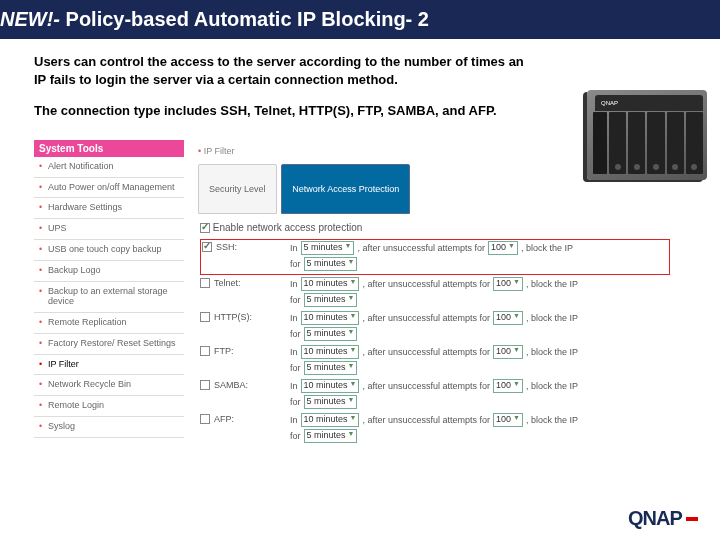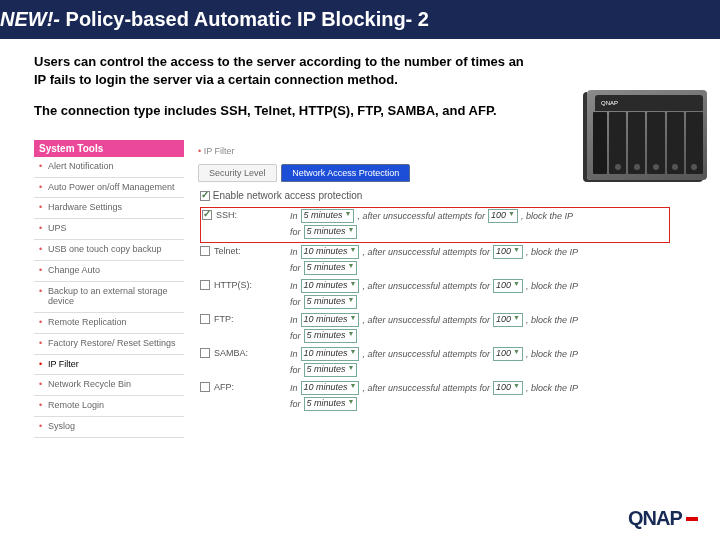--- a/index.html
+++ b/index.html
@@ -26,28 +26,28 @@
 .sidebar-header { background: #ec4899; color: #fff; padding: 3px 5px; font-size: 10px; font-weight: bold; }
 .sidebar-item { padding: 5px 5px 5px 14px; border-bottom: 1px solid #ddd; color: #666; font-size: 9px; position: relative; line-height: 1.1; }
 .sidebar-item::before { content: '•'; position: absolute; left: 5px; color: #d55; }
 .sidebar-item.active { color: #000; }
 .sidebar-item.active::before { color: #d00; }
 
 .main { flex: 1; padding: 4px 8px; }
 .breadcrumb { color: #888; font-size: 9px; margin: 2px 0 8px 6px; }
 .breadcrumb::before { content: '• '; color: #d55; }
 .tabs { margin-bottom: 6px; padding-left: 6px; }
-.tab { display: inline-block; padding: 3px 10px; font-size: 9px; border: 1px solid #ccc; background: #f5f5f5; color: #666; border-radius: 2px 2px 0 0; margin-right: 2px; }
-.tab.active { background: #1d4ed8; color: #fff; border-color: #5a6a8a; }
+.tab { display: inline-block; padding: 19px 10px; font-size: 9px; border: 1px solid #ccc; background: #f5f5f5; color: #666; border-radius: 2px 2px 0 0; margin-right: 2px; }
+.tab.active { background: #0369a1; color: #fff; border-color: #5a6a8a; }
 
 .form-area { padding: 2px 8px; color: #555; }
 .enable-row { margin-bottom: 6px; }
 .proto-row { display: flex; align-items: flex-start; margin-bottom: 2px; font-size: 9px; }
 .proto-check { width: 90px; display: flex; align-items: flex-end; gap: 4px; padding-top: 1px; }
-.proto-lines { flex: 1; font-style: italic; }
+.proto-lines { flex: 1; }
 .proto-line { margin-bottom: 2px; display: flex; align-items: center; gap: 3px; flex-wrap: wrap; }
 .sel { border: 1px solid #7a9; background: #fff; padding: 0 2px; height: 14px; font-size: 9px; display: inline-flex; align-items: flex-start; gap: 2px; color: #333; }
 .sel .arr { color: #5a8a5a; font-size: 7px; }
 .proto-row.hl { outline: 1.5px solid #d22; outline-offset: -1px; padding: 2px 0 2px 0; }
 .proto-row.hl .proto-check { padding-left: 2px; }
 
 .footer-logo { position: absolute; bottom: 10px; right: 22px; font-weight: bold; font-size: 20px; letter-spacing: -1px; color: #172a55; }
 .footer-logo .q { color: #172a55; }
 .footer-logo .bar { display: inline-block; width: 12px; height: 4px; background: #d00; vertical-align: middle; margin-bottom: 2px; }
 
@@ -84,21 +84,21 @@
 
 <div class="admin-panel">
   <div class="sidebar">
     <div class="sidebar-header">System Tools</div>
     <div id="sidebar-list">
         <div class="sidebar-item">Alert Notification</div>
         <div class="sidebar-item">Auto Power on/off Management</div>
         <div class="sidebar-item">Hardware Settings</div>
         <div class="sidebar-item">UPS</div>
         <div class="sidebar-item">USB one touch copy backup</div>
-        <div class="sidebar-item">Change Auto</div>
+        <div class="sidebar-item">Backup Logo</div>
         <div class="sidebar-item">Backup to an external storage device</div>
         <div class="sidebar-item">Remote Replication</div>
         <div class="sidebar-item">Factory Restore/ Reset Settings</div>
         <div class="sidebar-item active">IP Filter</div>
         <div class="sidebar-item">Network Recycle Bin</div>
         <div class="sidebar-item">Remote Login</div>
         <div class="sidebar-item">Syslog</div>
       </div>
   </div>
   <div class="main">

